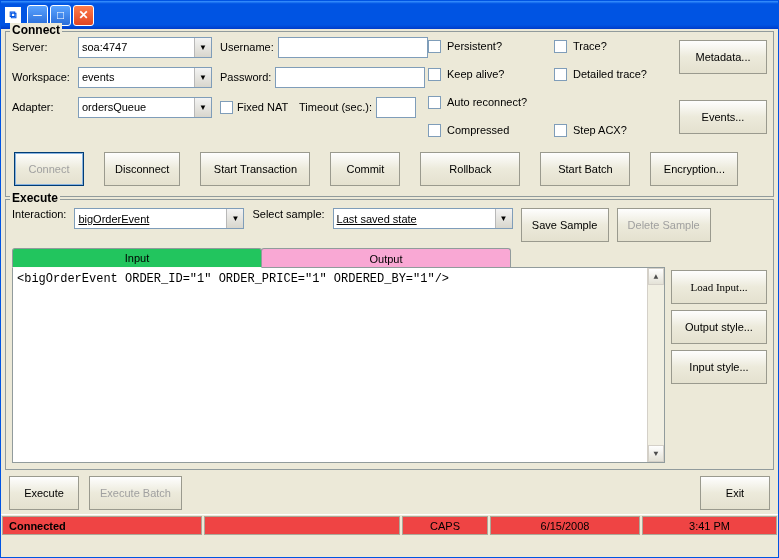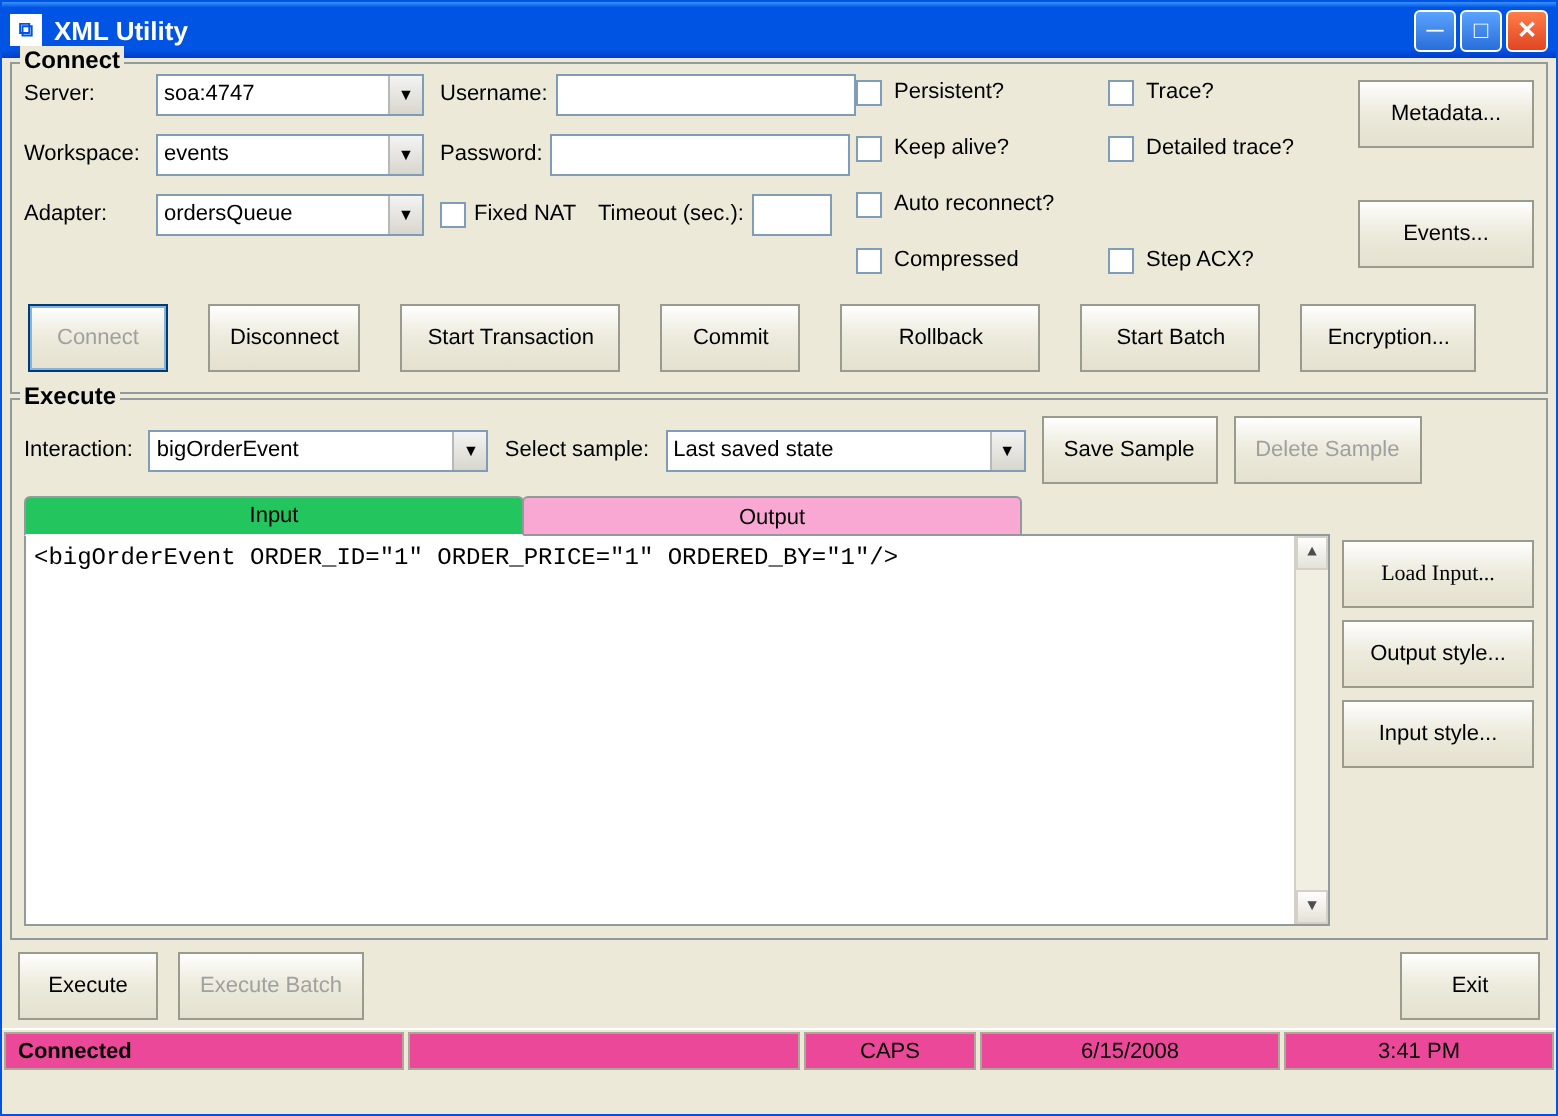--- a/index.html
+++ b/index.html
@@ -121,22 +121,22 @@
 }
 
 .btnrow {
   display: flex;
   gap: 20px;
   padding: 6px 2px 2px 2px;
   margin-top: 6px;
   justify-content: flex-start;
 }
 
-.exec-top { display: flex; align-items: center; gap: 8px; margin-top:4px;}
-.exec-top .combo { width: 170px; flex: none; }
+.exec-top { display: flex; gap: 8px; margin-top:4px;}
+.exec-top .combo { width: 170px; flex: none; text-decoration: underline; }
 .exec-top .combo.wide { width: 180px; }
 
 .tabs { display: flex; margin-top: 6px; }
 .tab {
   flex: 0 0 250px;
   height: 20px;
   border: 1px solid #919b9c;
   border-bottom: none;
   background: #f9a8d4;
   display:flex;align-items:center;justify-content:center;
@@ -177,34 +177,33 @@
 .bottom-btns .spacer{flex:1;}
 
 .statusbar{
   height:22px;border-top:1px solid #fff;
   display:flex;align-items:stretch;
 }
 .statusbar .cell{
   border:1px solid #aca899;
   margin:1px;padding:2px 6px;
   display:flex;align-items:center;
-  background:#ec4899;
+  background:#ef4444;
 }
 .statusbar .cell.grow{flex:0 0 196px;}
 .statusbar .cell.first{flex:0 0 200px;font-weight:bold;}
 .statusbar .cell.mid{flex:0 0 86px;justify-content:center;}
 .statusbar .cell.date{flex:0 0 150px;justify-content:center;}
 .statusbar .cell.time{flex:1;justify-content:center;}
 </style>
 </head>
 <body>
 
 <div class="titlebar">
   <span class="app-icon">⧉</span>
-  <span class="title">XML Utility</span>
   <div class="window-btns">
     <div class="wbtn min">─</div>
     <div class="wbtn max">□</div>
     <div class="wbtn close">✕</div>
   </div>
 </div>
 
 <div class="fieldset">
   <div class="fieldset-label">Connect</div>
   <div class="connect-body">

